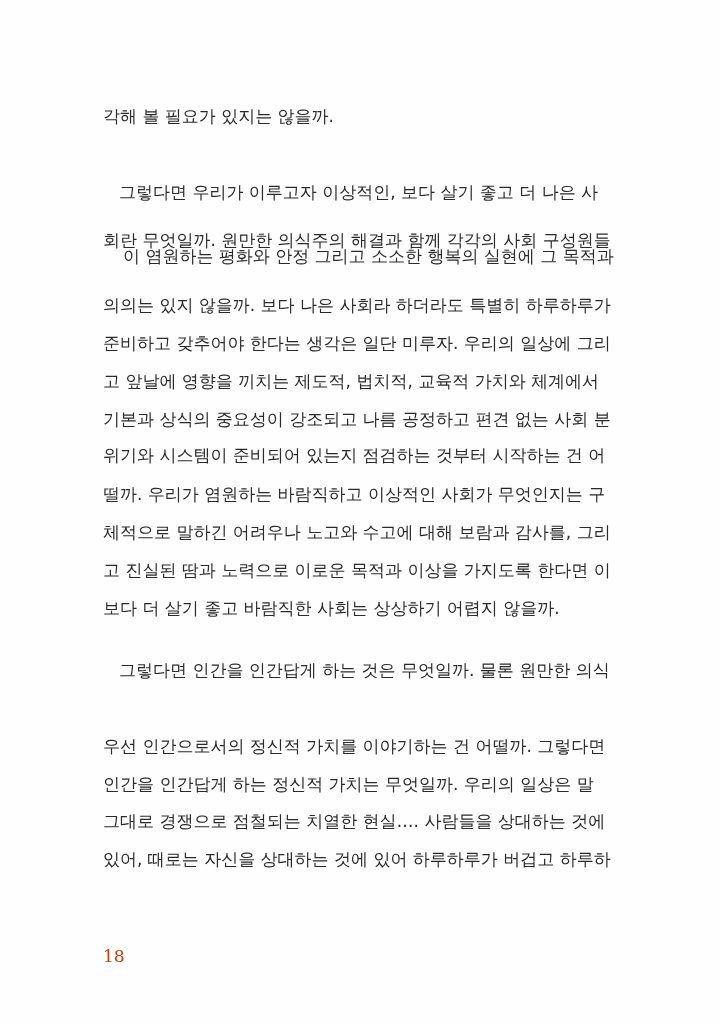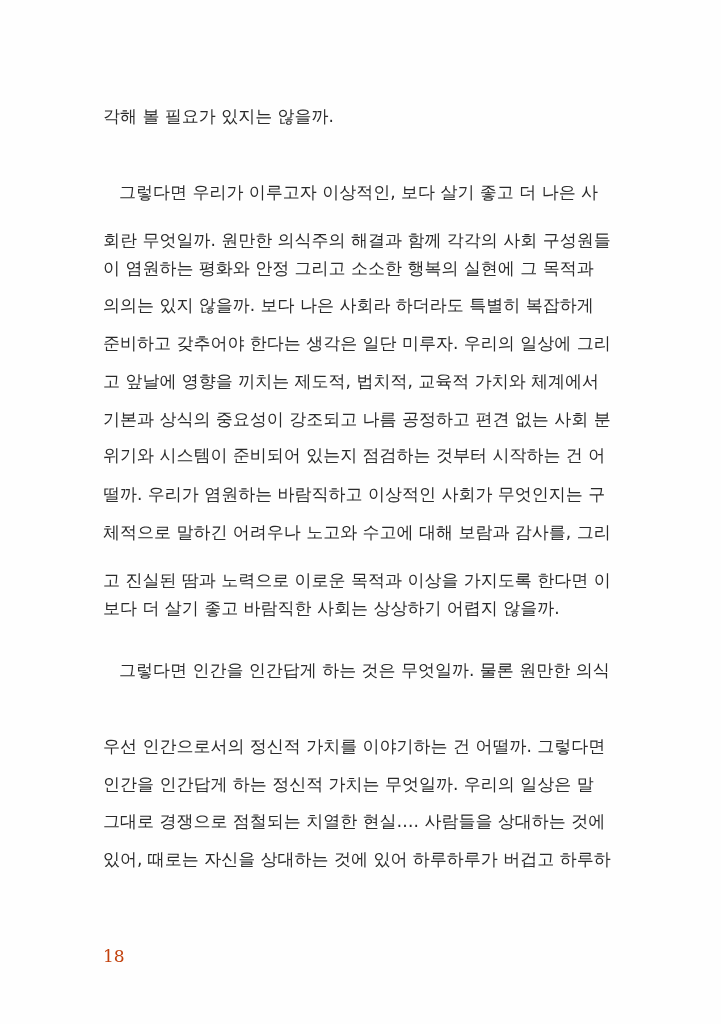--- a/index.html
+++ b/index.html
@@ -35,29 +35,29 @@
   </style>
 </head>
 <body>
 
 <div class="page">
 
   <div class="line last" style="top:105px;">각해 볼 필요가 있지는 않을까.</div>
 
   <div class="line indent" style="top:181px;">그렇다면 우리가 이루고자 이상적인, 보다 살기 좋고 더 나은 사</div>
   <div class="line" style="top:229px;">회란 무엇일까. 원만한 의식주의 해결과 함께 각각의 사회 구성원들</div>
-  <div class="line" style="top:257px;">이 염원하는 평화와 안정 그리고 소소한 행복의 실현에 그 목적과</div>
-  <div class="line" style="top:294px;">의의는 있지 않을까. 보다 나은 사회라 하더라도 특별히 복잡하게</div>
+  <div class="line" style="top:245px;margin-left:20px;">이 염원하는 평화와 안정 그리고 소소한 행복의 실현에 그 목적과</div>
+  <div class="line" style="top:294px;">의의는 있지 않을까. 보다 나은 사회라 하더라도 특별히 하루하루가</div>
   <div class="line" style="top:332px;">준비하고 갖추어야 한다는 생각은 일단 미루자. 우리의 일상에 그리</div>
   <div class="line" style="top:370px;">고 앞날에 영향을 끼치는 제도적, 법치적, 교육적 가치와 체계에서</div>
   <div class="line" style="top:408px;">기본과 상식의 중요성이 강조되고 나름 공정하고 편견 없는 사회 분</div>
   <div class="line" style="top:444px;">위기와 시스템이 준비되어 있는지 점검하는 것부터 시작하는 건 어</div>
   <div class="line" style="top:483px;">떨까. 우리가 염원하는 바람직하고 이상적인 사회가 무엇인지는 구</div>
   <div class="line" style="top:521px;">체적으로 말하긴 어려우나 노고와 수고에 대해 보람과 감사를, 그리</div>
-  <div class="line" style="top:559px;margin-top:10px;">고 진실된 땀과 노력으로 이로운 목적과 이상을 가지도록 한다면 이</div>
+  <div class="line" style="top:559px;">고 진실된 땀과 노력으로 이로운 목적과 이상을 가지도록 한다면 이</div>
   <div class="line last" style="top:597px;">보다 더 살기 좋고 바람직한 사회는 상상하기 어렵지 않을까.</div>
 
   <div class="line indent" style="top:659px;">그렇다면 인간을 인간답게 하는 것은 무엇일까. 물론 원만한 의식</div>
   <div class="line" style="top:735px;">우선 인간으로서의 정신적 가치를 이야기하는 건 어떨까. 그렇다면</div>
   <div class="line" style="top:773px;">인간을 인간답게 하는 정신적 가치는 무엇일까. 우리의 일상은 말</div>
   <div class="line" style="top:810px;">그대로 경쟁으로 점철되는 치열한 현실…. 사람들을 상대하는 것에</div>
   <div class="line" style="top:848px;">있어, 때로는 자신을 상대하는 것에 있어 하루하루가 버겁고 하루하</div>
 
   <div class="page-number">18</div>
 </div>

